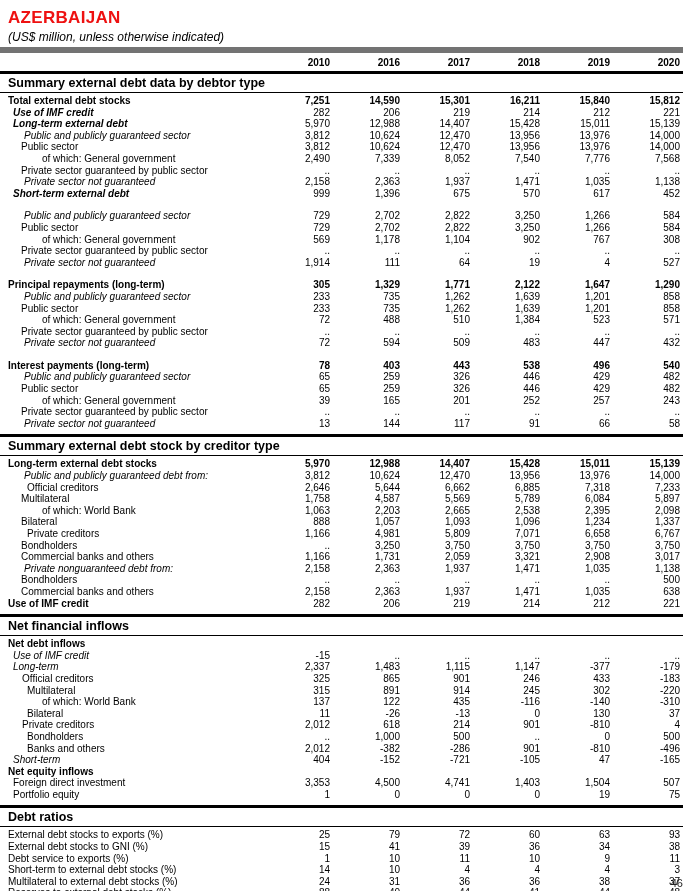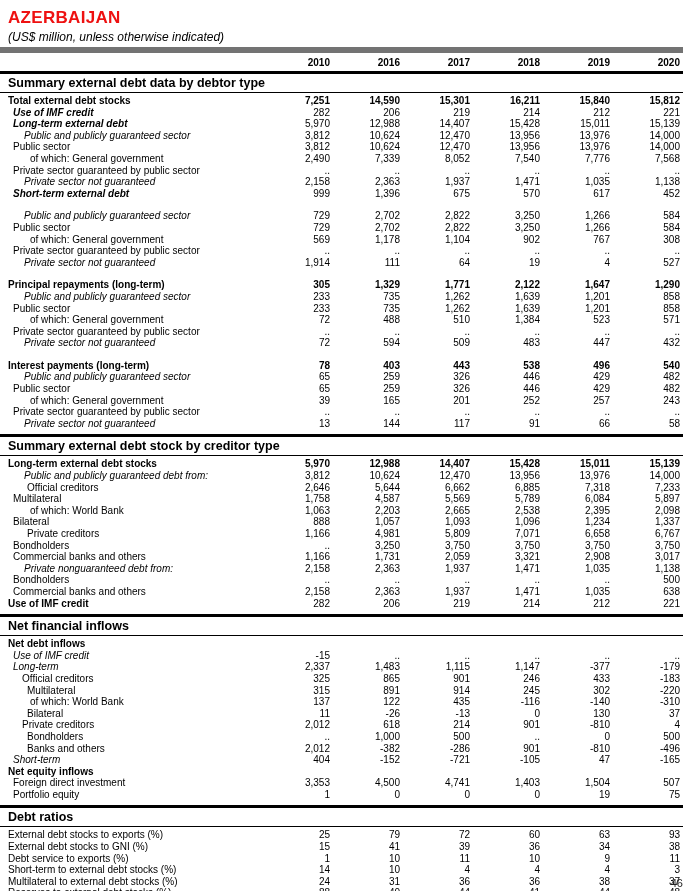--- a/index.html
+++ b/index.html
@@ -63,22 +63,22 @@
     box-sizing:border-box;
   }
   .b{font-weight:bold;}
   .i{font-style:italic;}
   .bi{font-weight:bold;font-style:italic;}
   .ind0{padding-left:8px;}
   .ind1{padding-left:13px;}
   .ind2{padding-left:24px;}
   .ind3{padding-left:22px;}
   .ind4{padding-left:27px;}
-  .ind5{padding-left:13px;}
-  .ind6{padding-left:30px;}
+  .ind5{padding-left:21px;}
+  .ind6{padding-left:42px;}
   .page-number{
     position:absolute;
     left:0;right:0;bottom:0;
     text-align:right;
     font-size:11px;
     color:#222;
     height:14px;
     line-height:13px;
   }
 </style>

